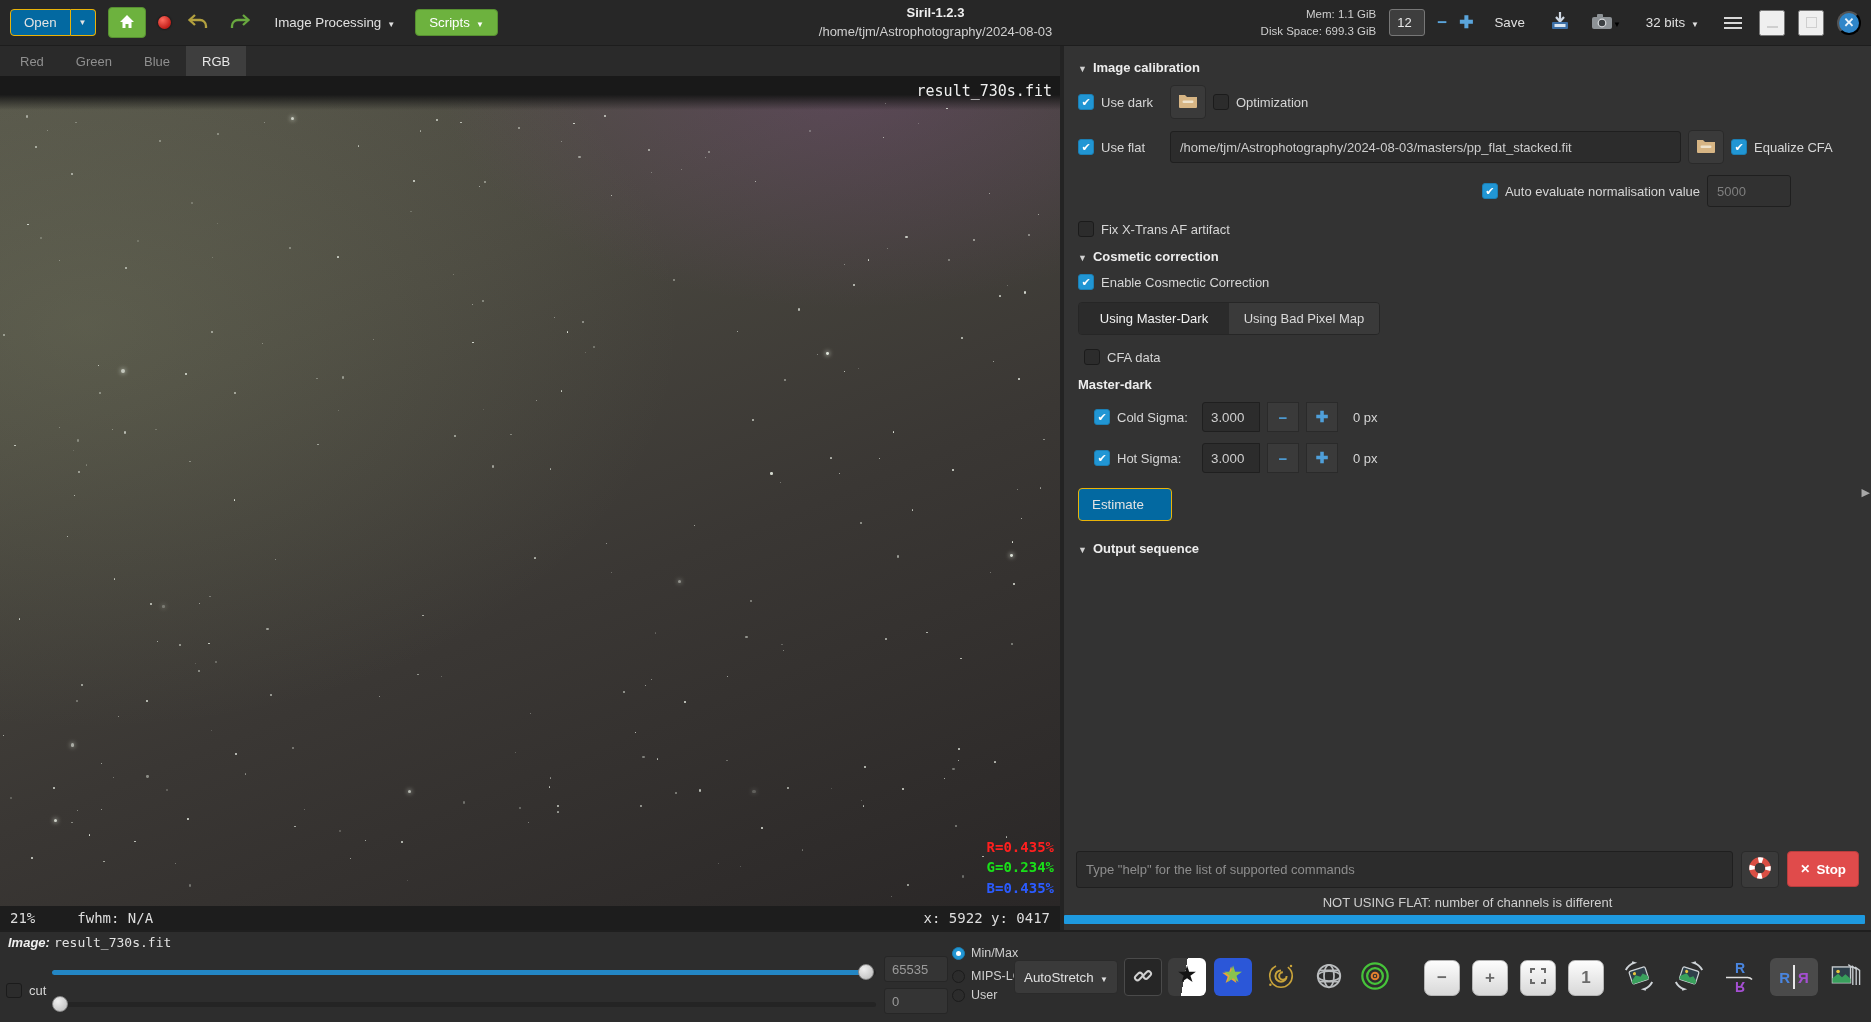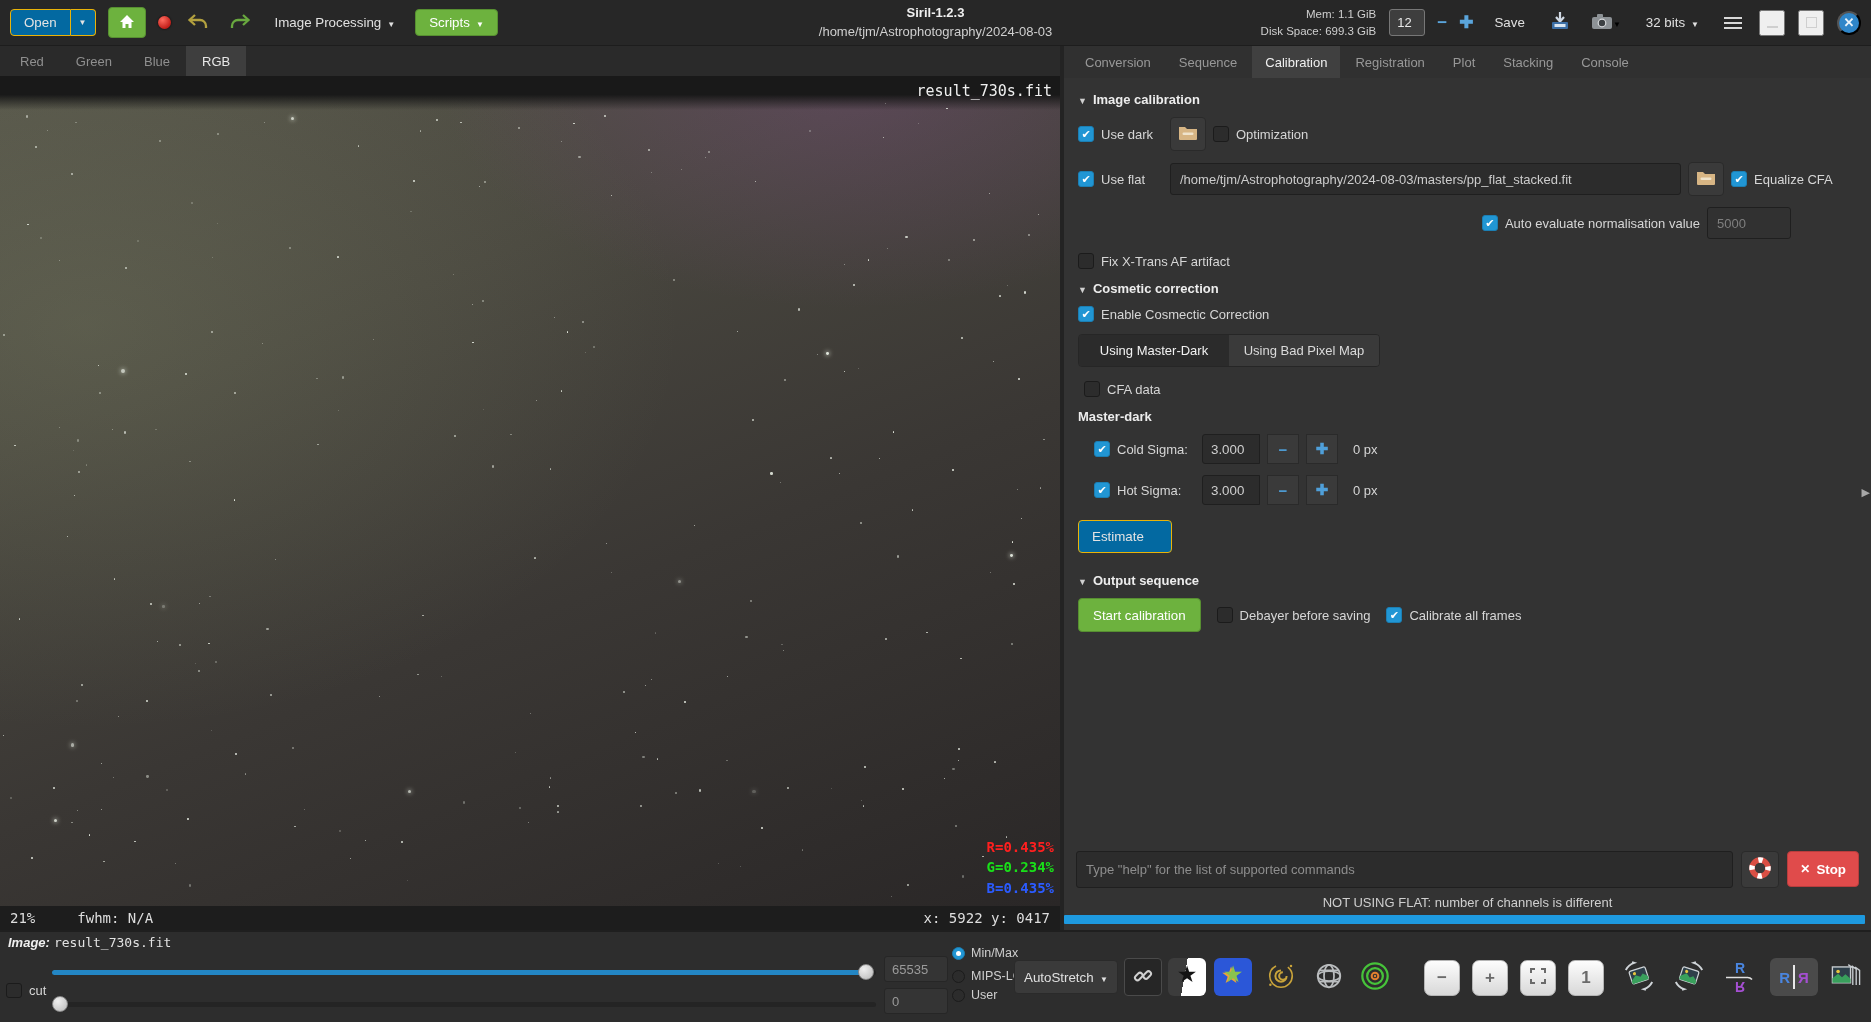--- a/index.html
+++ b/index.html
@@ -521,29 +521,20 @@
         </div>
       </div>
       <div id="canvas-status" class="mono">
         <span>21%</span>
         <span class="fwhm">fwhm: N/A</span>
         <span class="coords">x: 5922 y: 0417</span>
       </div>
     </div>
 
     <div id="rightcol">
-      <div id="rtabs">
-        <div class="rtab">Conversion</div>
-        <div class="rtab">Sequence</div>
-        <div class="rtab active">Calibration</div>
-        <div class="rtab">Registration</div>
-        <div class="rtab">Plot</div>
-        <div class="rtab">Stacking</div>
-        <div class="rtab">Console</div>
-      </div>
 
       <div id="settings">
         <div class="section-h">
           <span class="tri"></span>
           <span>Image calibration</span>
         </div>
 
 
         <div class="cal-row">
           <span class="cb on"></span>
@@ -628,31 +619,20 @@
         </div>
 
         <button class="btn estimate">Estimate</button>
 
         <div class="section-h">
           <span class="tri"></span>
           <span>Output sequence</span>
         </div>
 
 
-        <div class="start-row">
-          <button class="startbtn">Start calibration</button>
-          <span class="inlinecb">
-            <span class="cb"></span>
-            <span>Debayer before saving</span>
-          </span>
-          <span class="inlinecb">
-            <span class="cb on"></span>
-            <span>Calibrate all frames</span>
-          </span>
-        </div>
       </div>
 
       <div id="cmd-row">
         <input class="entry" id="cmd-input" placeholder="Type &quot;help&quot; for the list of supported commands" style="">
         <button class="helpbtn">
           <span>
             <svg width="22" height="22" viewBox="0 0 22 22">
                 <circle cx="11" cy="11" r="8" fill="none" stroke="#d94f44" stroke-width="5.5"></circle>
                 <circle cx="11" cy="11" r="8" fill="none" stroke="#ffffff" stroke-width="5.5" stroke-dasharray="4.3 8.3" stroke-dashoffset="2"></circle>
               </svg>

